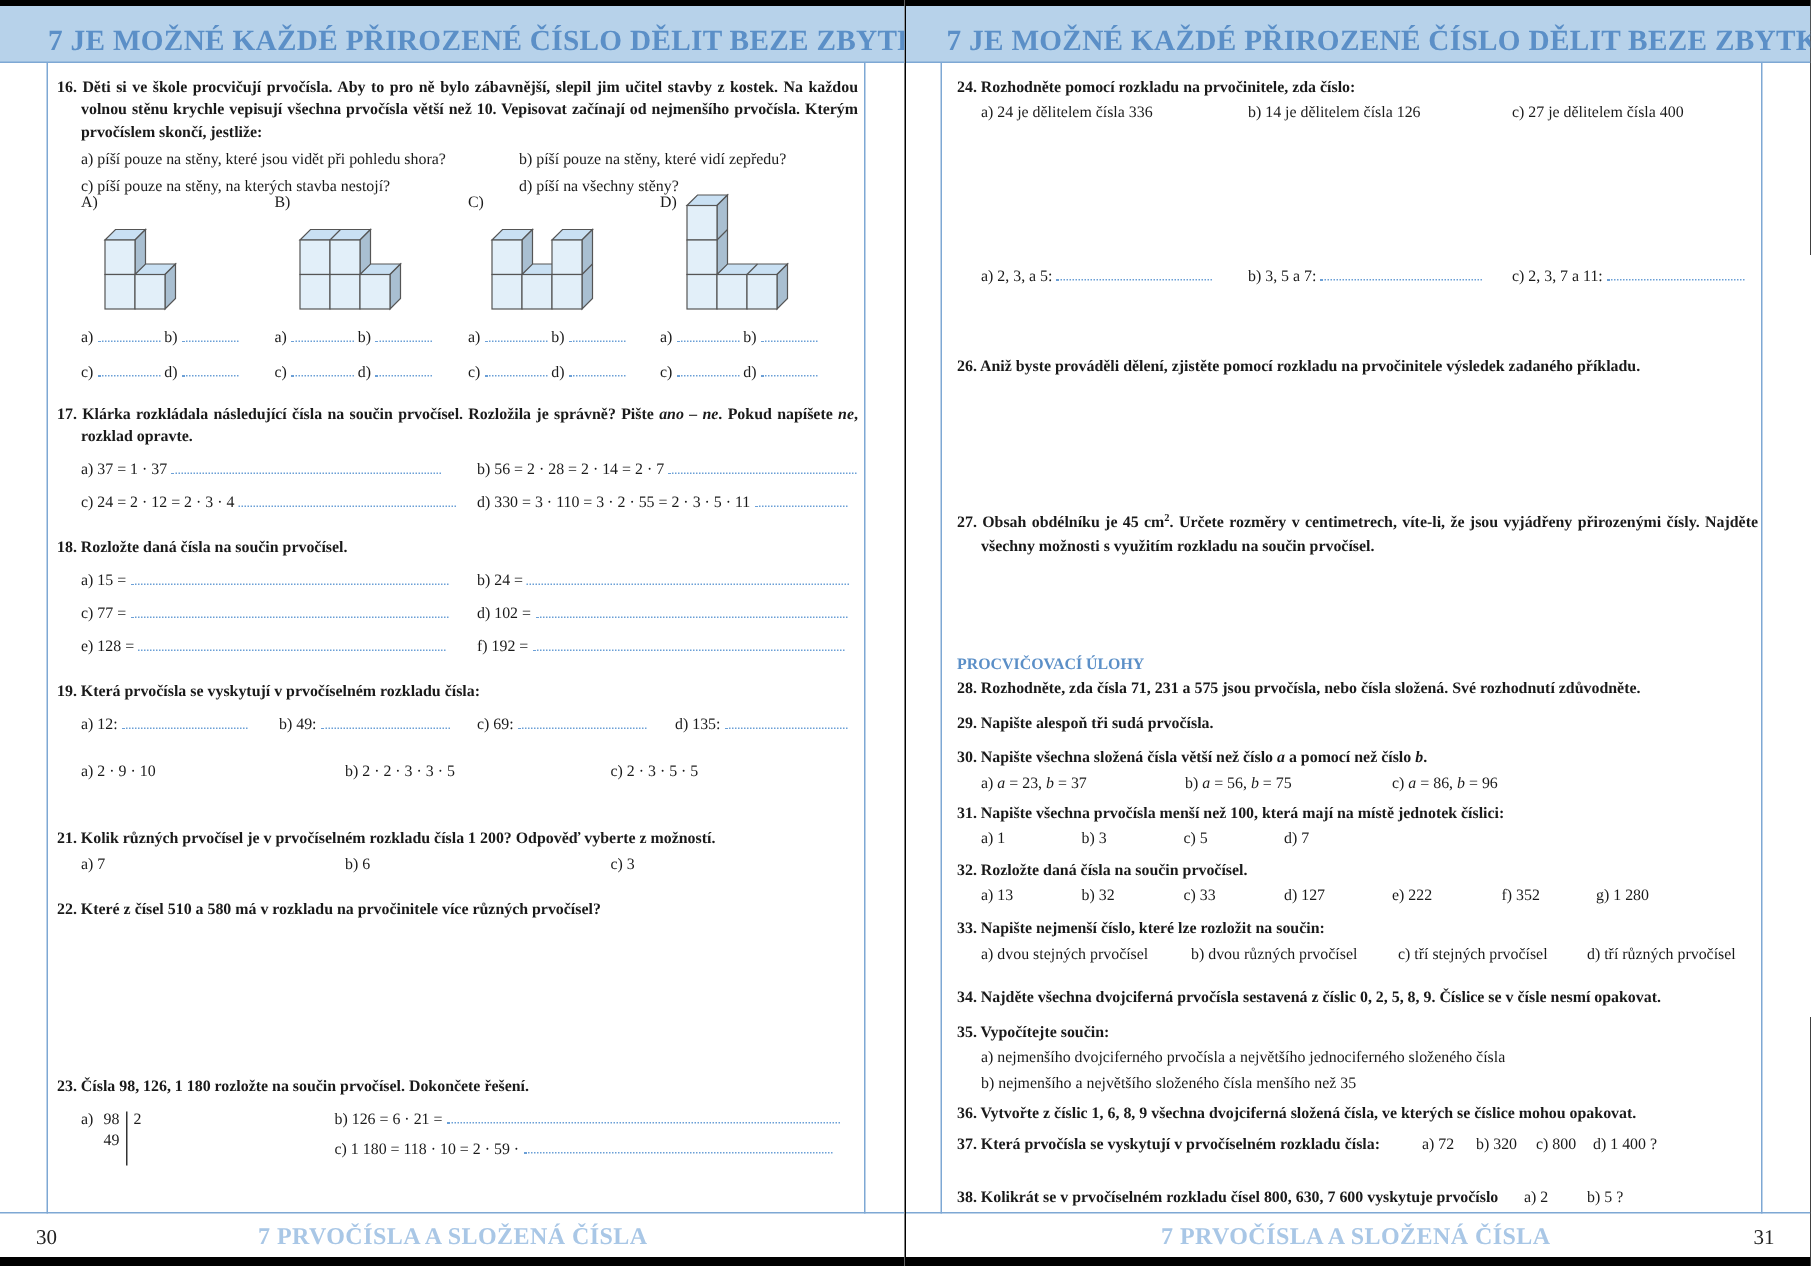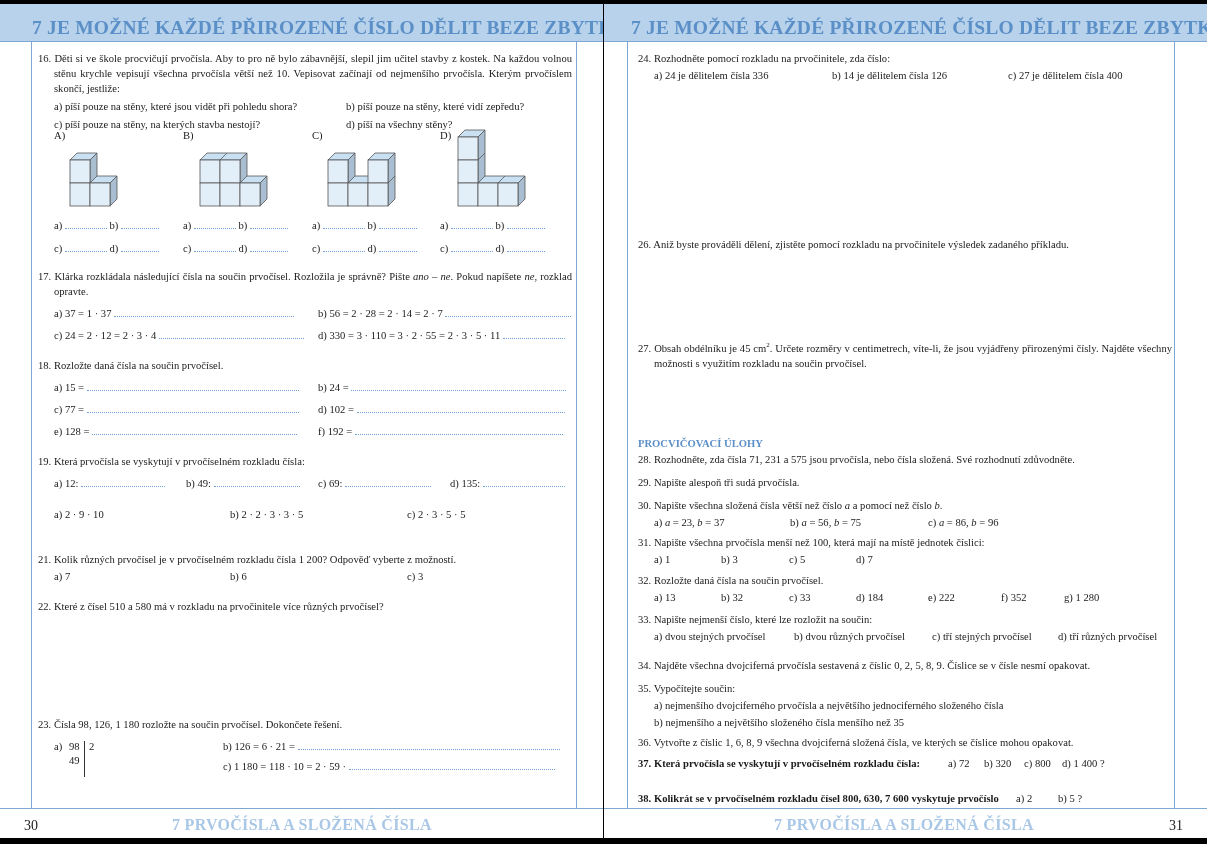--- a/index.html
+++ b/index.html
@@ -34,21 +34,21 @@
   .footer-title {
     position: absolute; top: 816px; font-weight: bold; font-size: 16px; color: #a9c7e6; letter-spacing: 0.3px;
     white-space: nowrap;
   }
 
   .content { position: absolute; top: 48px; font-size: 10.6px; line-height: 15px; }
   #page-left .content { left: 38px; width: 534px; }
   #page-right .content { left: 34px; width: 534px; }
 
   .q { position: absolute; left: 0; right: 0; }
-  .q-title { font-weight: normal; padding-left: 16px; text-indent: -16px; text-align: justify; }
+  .q-title { font-weight: bold; padding-left: 16px; text-indent: -16px; text-align: justify; }
   .row { position: relative; height: 15px; margin-top: 2px; white-space: nowrap; }
   .cell { position: absolute; top: 0; white-space: nowrap; }
   .it { font-style: italic; }
   .dots { display: inline-block; border-bottom: 1px dotted #6b9fd6; height: 10px; vertical-align: baseline; }
   .section-label { font-weight: bold; color: #5b8fc7; font-size: 10.6px; }
 
   .fig { position: absolute; }
   .cube-label { position: absolute; font-size: 10.6px; }
 </style>
 </head>
@@ -250,20 +250,25 @@
     <div class="q" style="top:3px">
       <div class="q-title">24. Rozhodněte pomocí rozkladu na prvočinitele, zda číslo:</div>
       <div class="row">
         <span class="cell" style="left:16px">a) 24 je dělitelem čísla 336</span>
         <span class="cell" style="left:194px">b) 14 je dělitelem čísla 126</span>
         <span class="cell" style="left:370px">c) 27 je dělitelem čísla 400</span>
       </div>
     </div>
 
     <div class="q" style="top:122px">
+      <div class="row" style="margin-top:7px">
+        <span class="cell" style="left:16px"><span>a) 2, 3, a 5:</span> <span class="dots" style="width:104px"></span></span>
+        <span class="cell" style="left:194px"><span>b) 3, 5 a 7:</span> <span class="dots" style="width:108px"></span></span>
+        <span class="cell" style="left:370px"><span>c) 2, 3, 7 a 11:</span> <span class="dots" style="width:92px"></span></span>
+      </div>
     </div>
 
     <div class="q" style="top:189px">
       <div class="q-title">26. Aniž byste prováděli dělení, zjistěte pomocí rozkladu na prvočinitele výsledek zadaného příkladu.</div>
     </div>
 
     <div class="q" style="top:290px">
       <div class="q-title"><span>27. Obsah obdélníku je 45 cm</span><sup style="font-size:7px">2</sup><span>. Určete rozměry v centimetrech, víte-li, že jsou vyjádřeny přirozenými čísly. Najděte všechny možnosti s využitím rozkladu na součin prvočísel.</span></div>
     </div>
 
@@ -297,21 +302,21 @@
         <span class="cell" style="left:218px">d) 7</span>
       </div>
     </div>
 
     <div class="q" style="top:525px">
       <div class="q-title">32. Rozložte daná čísla na součin prvočísel.</div>
       <div class="row">
         <span class="cell" style="left:16px">a) 13</span>
         <span class="cell" style="left:83px">b) 32</span>
         <span class="cell" style="left:151px">c) 33</span>
-        <span class="cell" style="left:218px">d) 184</span>
+        <span class="cell" style="left:218px">d) 127</span>
         <span class="cell" style="left:290px">e) 222</span>
         <span class="cell" style="left:363px">f) 352</span>
         <span class="cell" style="left:426px">g) 1 280</span>
       </div>
     </div>
 
     <div class="q" style="top:564px">
       <div class="q-title">33. Napište nejmenší číslo, které lze rozložit na součin:</div>
       <div class="row">
         <span class="cell" style="left:16px">a) dvou stejných prvočísel</span>

